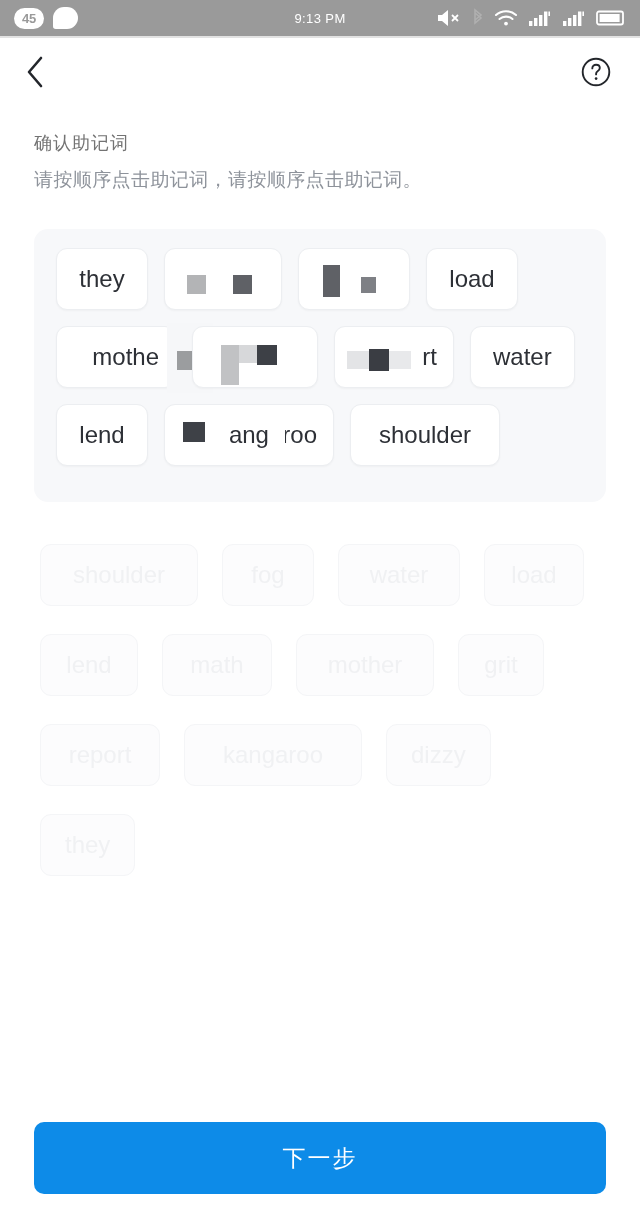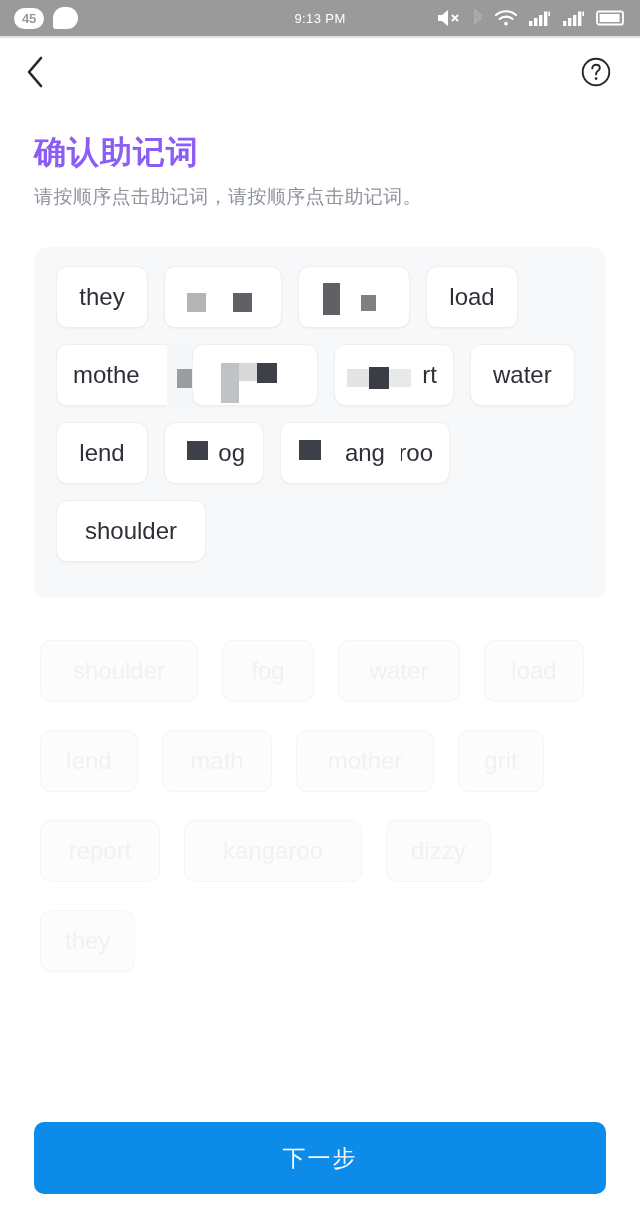--- a/index.html
+++ b/index.html
@@ -56,21 +56,21 @@
     justify-content:flex-start; cursor:pointer;
   }
   .help-btn{
     margin-left:auto; width:40px;height:40px;
     display:flex;align-items:center;justify-content:center;cursor:pointer;
   }
 
   
   .heading-wrap{ padding:22px 34px 0 34px; }
   .page-title{
-    font-size:32px; font-weight:bold; color:#8b5cf6;
+    font-size:18px; font-weight:normal; color:#737373;
     letter-spacing:1px; line-height:1.25;
   }
   .page-sub{
     margin-top:12px;
     font-size:19px; color:#8e939b; letter-spacing:0.4px;
     line-height:1.4;
   }
 
   
   .chip-panel{
@@ -236,21 +236,21 @@
     <span class="redact" style="left:0;top:0;right:0;bottom:0;">
       <i class="rb" style="left:24px;top:16px;width:17px;height:32px;background:#5f6166;"></i>
       <i class="rb" style="left:62px;top:28px;width:15px;height:16px;background:#7e8085;"></i>
     </span>
   </div>
 
   <div class="chip">
     <span>load</span>
   </div>
 
-  <div class="chip" style="min-width:120px;padding:0 16px;justify-content:flex-start;overflow:visible">
+  <div class="chip" style="min-width:120px;padding:0 16px;justify-content:flex-end;overflow:visible">
     <span>mothe</span>
     <span class="redact" style="left:0;top:0;right:0;bottom:0;">
       <i class="rb" style="left:110px;top:-4px;width:46px;height:70px;background:#f6f7f9;"></i>
       <i class="rb" style="left:120px;top:24px;width:19px;height:19px;background:#9b9d9f;"></i>
     </span>
   </div>
 
   <div class="chip wide" style="min-width:126px">
     <span></span>
     <span class="redact" style="left:0;top:0;right:0;bottom:0;">
@@ -270,26 +270,20 @@
   </div>
 
   <div class="chip">
     <span>water</span>
   </div>
 
   <div class="chip">
     <span>lend</span>
   </div>
 
-  <div class="chip" style="min-width:100px;padding:0 18px;justify-content:flex-end">
-    <span>og</span>
-    <span class="redact" style="left:0;top:0;right:0;bottom:0;">
-      <i class="rb" style="left:22px;top:18px;width:21px;height:19px;background:#3e4147;"></i>
-    </span>
-  </div>
 
   <div class="chip" style="min-width:170px;padding:0 16px;justify-content:flex-end">
     <span>angaroo</span>
     <span class="redact" style="left:0;top:0;right:0;bottom:0;">
       <i class="rb" style="left:18px;top:17px;width:22px;height:20px;background:#3e4147;"></i>
       <i class="rb" style="left:104px;top:22px;width:16px;height:16px;background:#ffffff;"></i>
     </span>
   </div>
 
   <div class="chip" style="min-width:150px">

